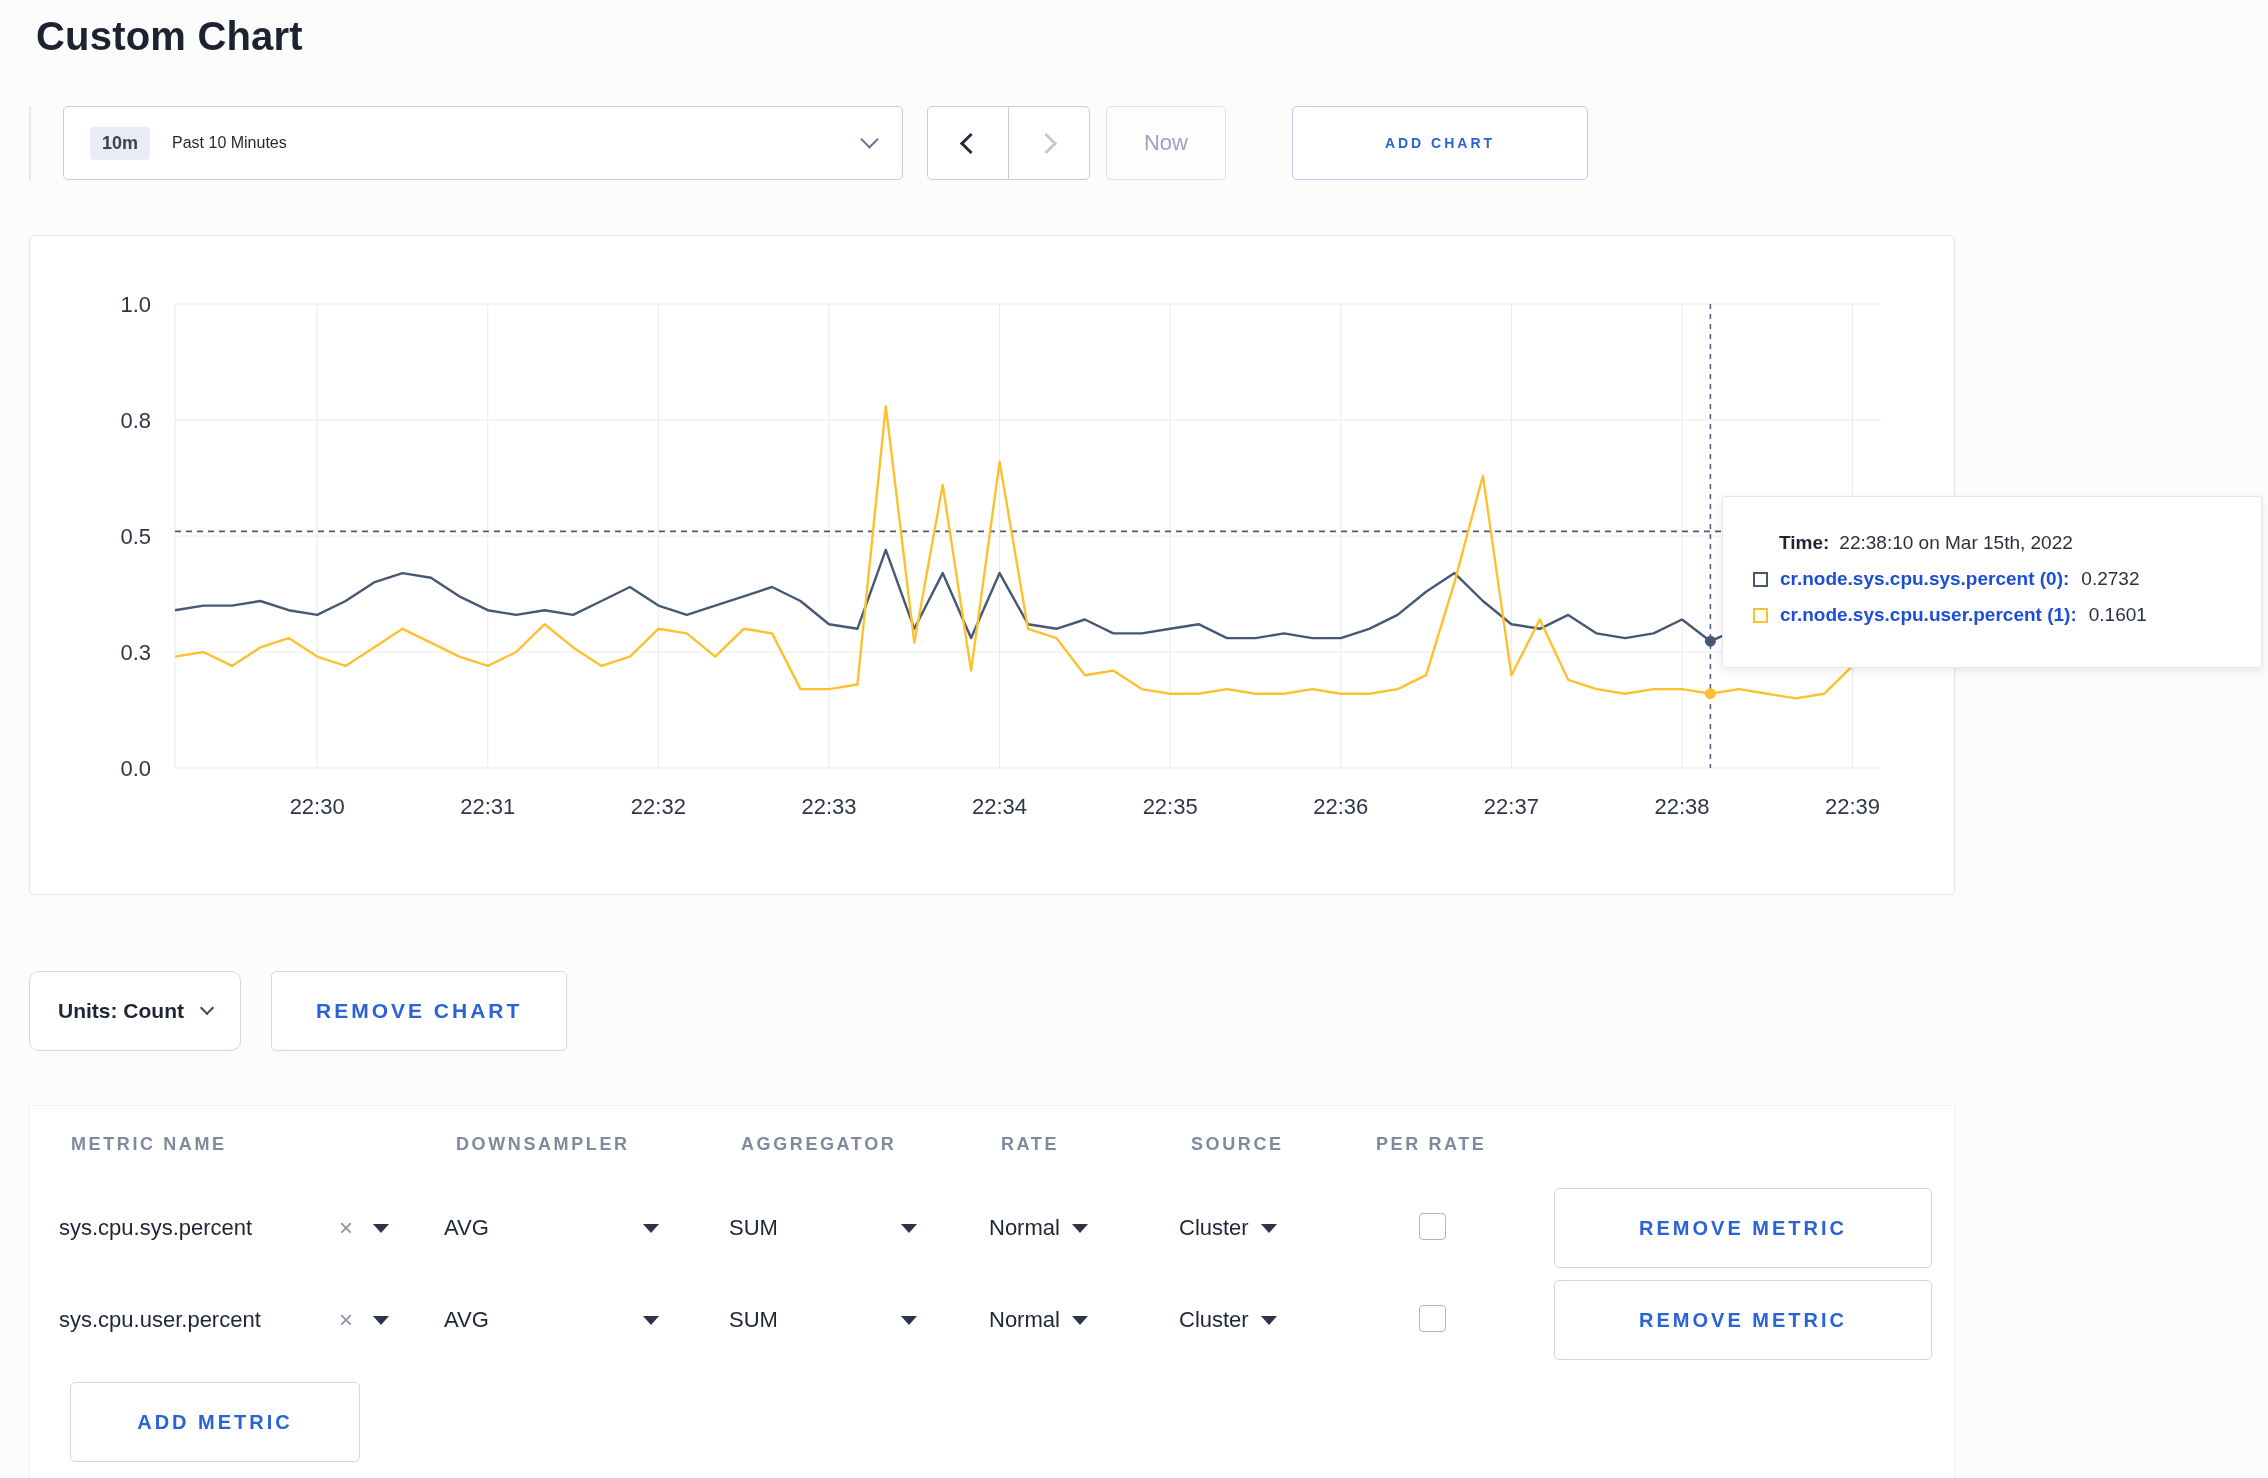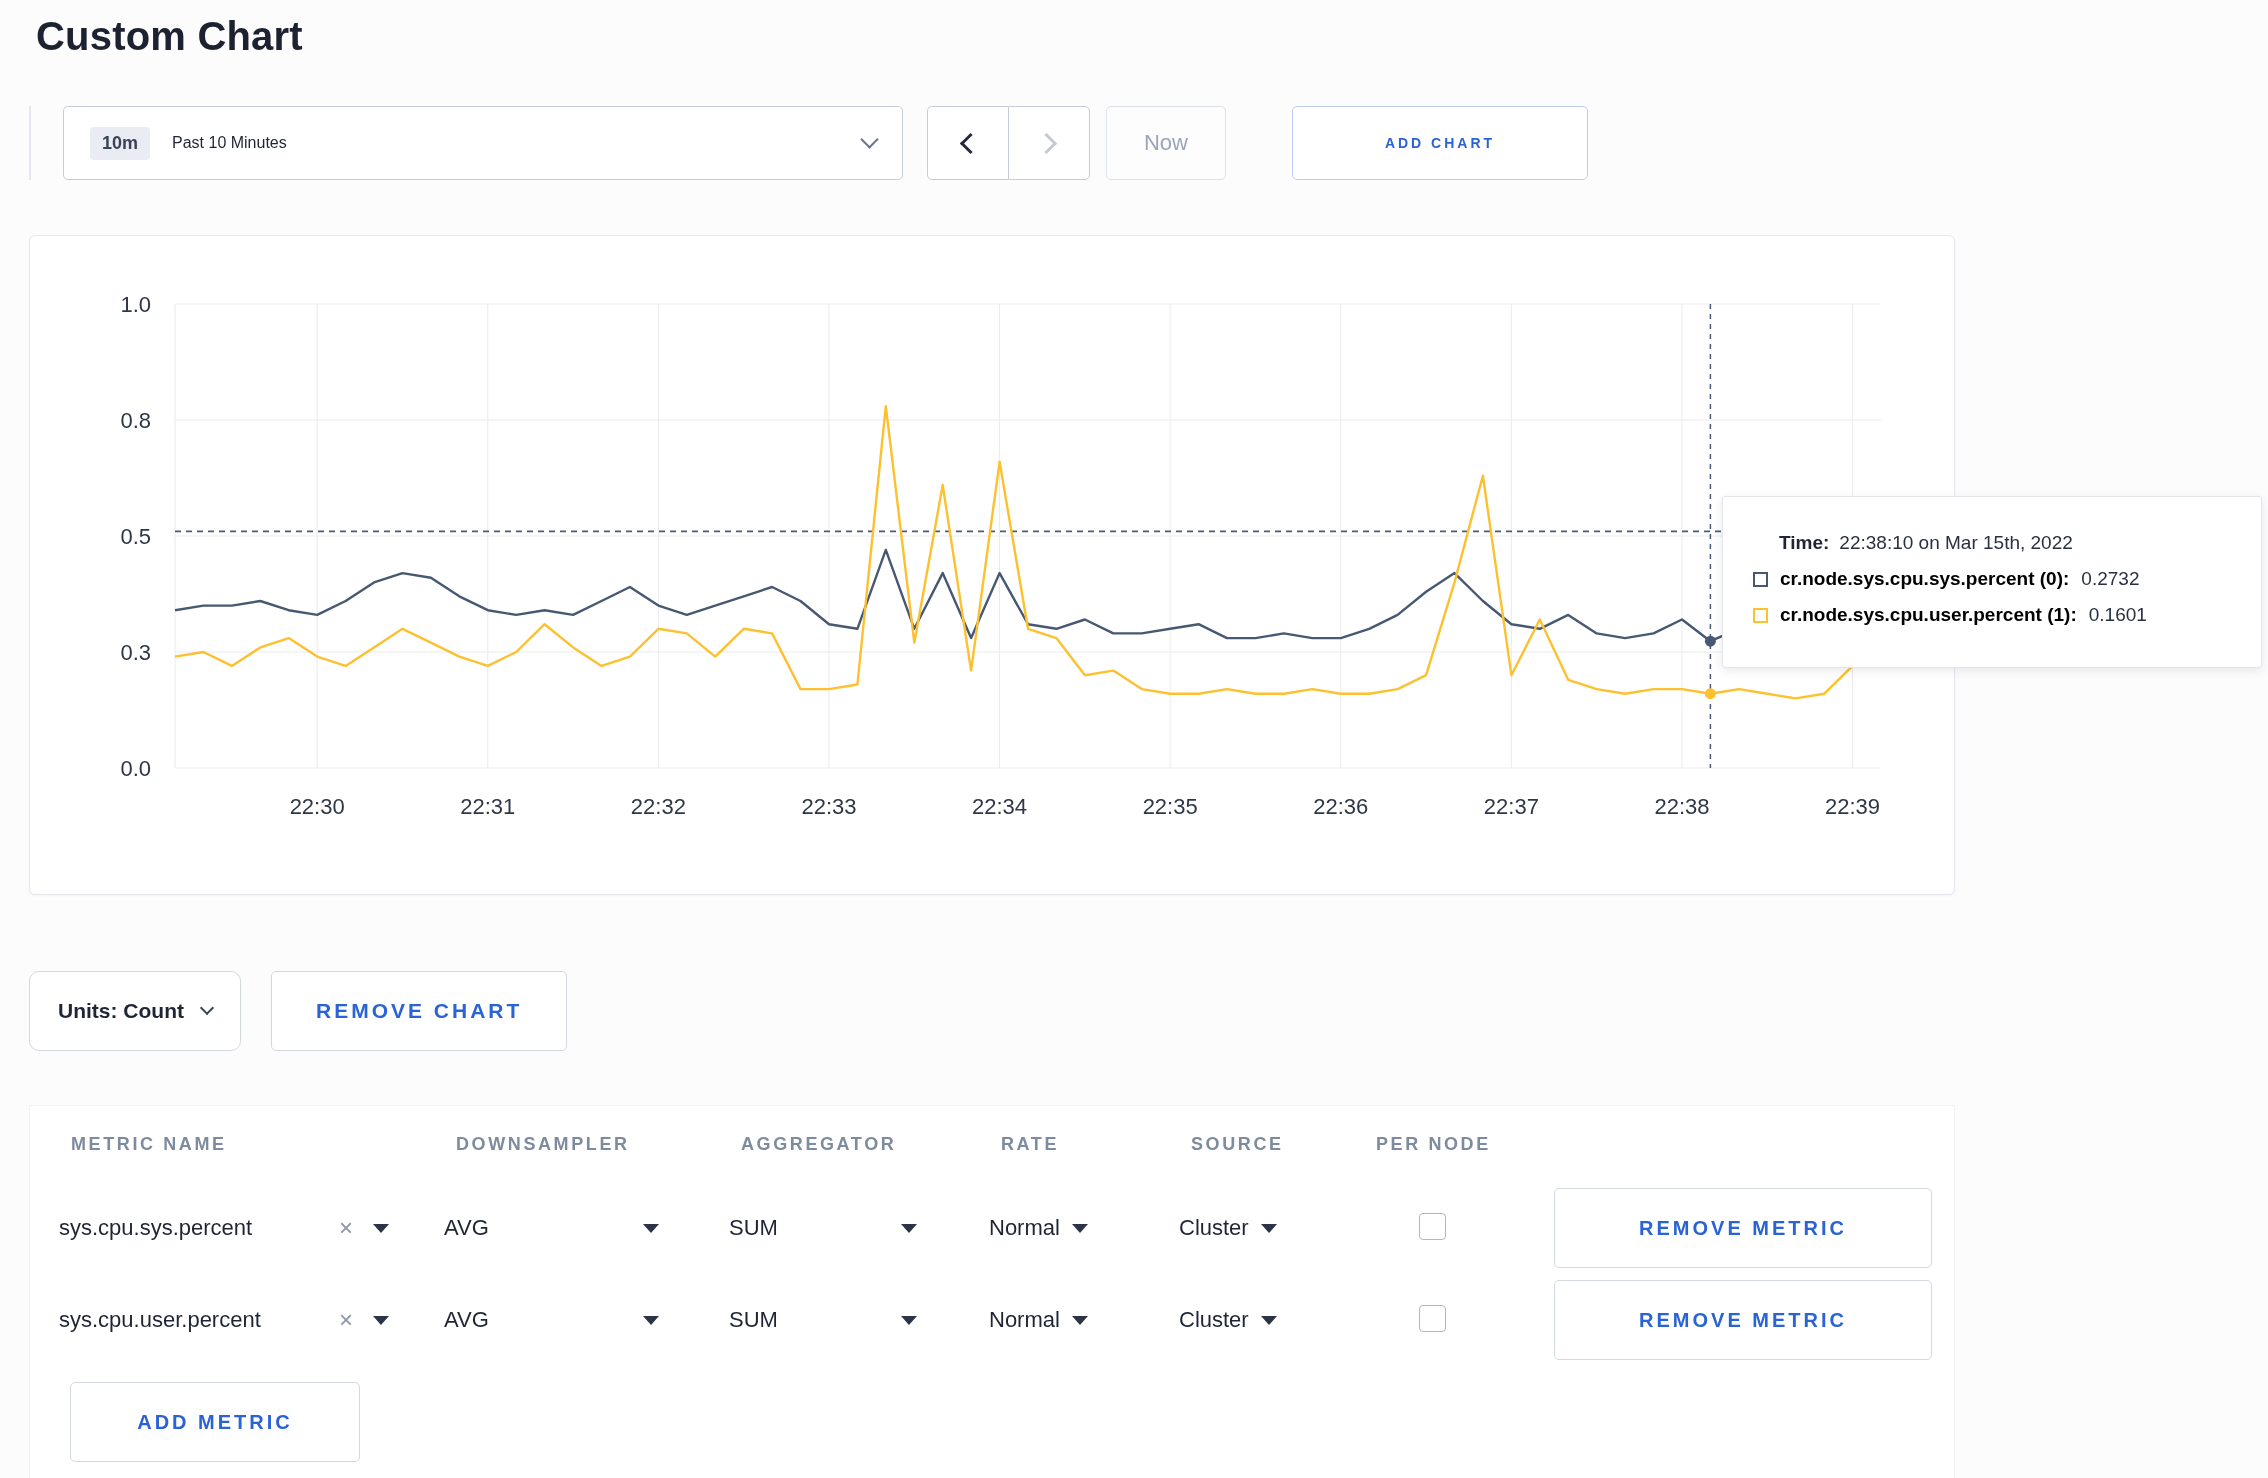--- a/index.html
+++ b/index.html
@@ -74,21 +74,21 @@
     background:#fff; border:1px solid #e3e6ec; border-radius:3px;
     box-shadow:0 3px 10px rgba(40,50,70,0.10);
     padding:28px 30px 24px 30px; z-index:6; font-size:19px; line-height:36px;
   }
   .tt-time-row { padding-left:26px; }
   .tt-label { font-weight:700; color:#1f2534; margin-right:10px; }
   .tt-value { color:#2a3040; }
   .tt-series-row { display:flex; align-items:center; }
   .tt-swatch { width:15px; height:15px; border:2.5px solid #475872;
     margin-right:12px; flex:0 0 auto; background:#fff; }
-  .tt-name { font-weight:700; color:#000000; margin-right:12px; white-space:nowrap; }
+  .tt-name { font-weight:700; color:#1d4ed8; margin-right:12px; white-space:nowrap; }
 
   
   .units-row { display:flex; align-items:center; margin:76px 0 0 29px; gap:30px; }
   .units-dropdown {
     height:80px; background:#fff; border:1px solid #d4d8e0; border-radius:10px;
     display:flex; align-items:center; padding:0 28px; gap:18px; cursor:pointer;
   }
   .units-label { font-size:21px; font-weight:700; color:#1f2534; }
   .units-dropdown .chev { width:10px; height:10px; border-width:2px; color:#3a4459;
     transform:rotate(45deg); margin-top:-6px; }
@@ -236,21 +236,21 @@
     <div class="outline-btn">REMOVE CHART</div>
   </div>
 
   <div class="metrics-card">
     <div class="mt-grid mt-header">
       <div class="hcell">METRIC NAME</div>
       <div class="hcell">DOWNSAMPLER</div>
       <div class="hcell">AGGREGATOR</div>
       <div class="hcell">RATE</div>
       <div class="hcell">SOURCE</div>
-      <div class="hcell">PER NODE</div>
+      <div class="hcell">PER RATE</div>
       <div class="hcell"></div>
     </div>
 
     <div class="mt-grid mt-row">
       <div>
         <div class="metric-select">
           <span class="cell-text">sys.cpu.sys.percent</span>
           <span class="controls">
             <span class="x-icon">×</span>
             <span class="caret"></span>

